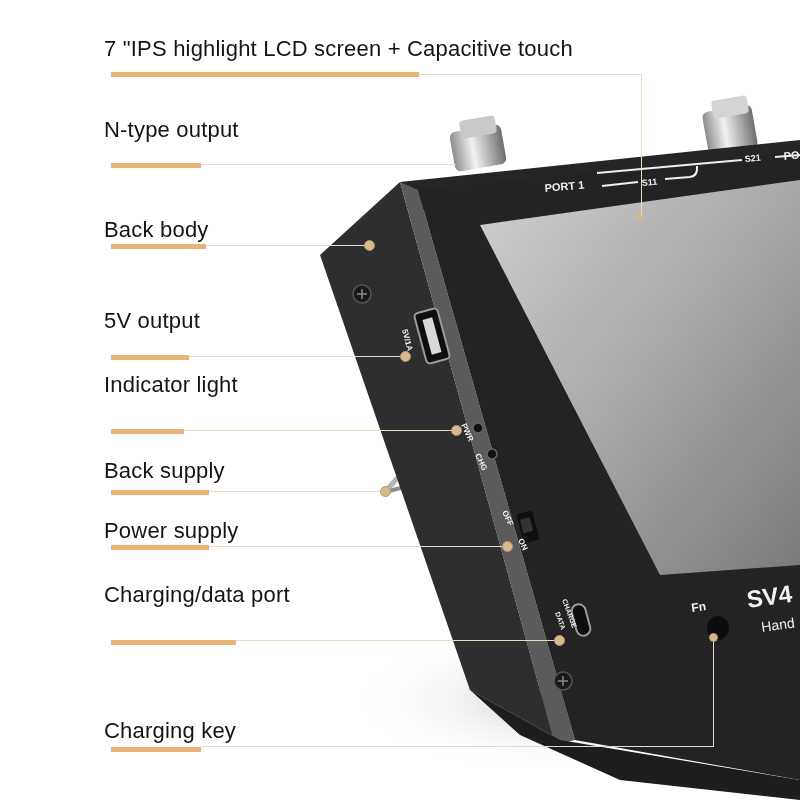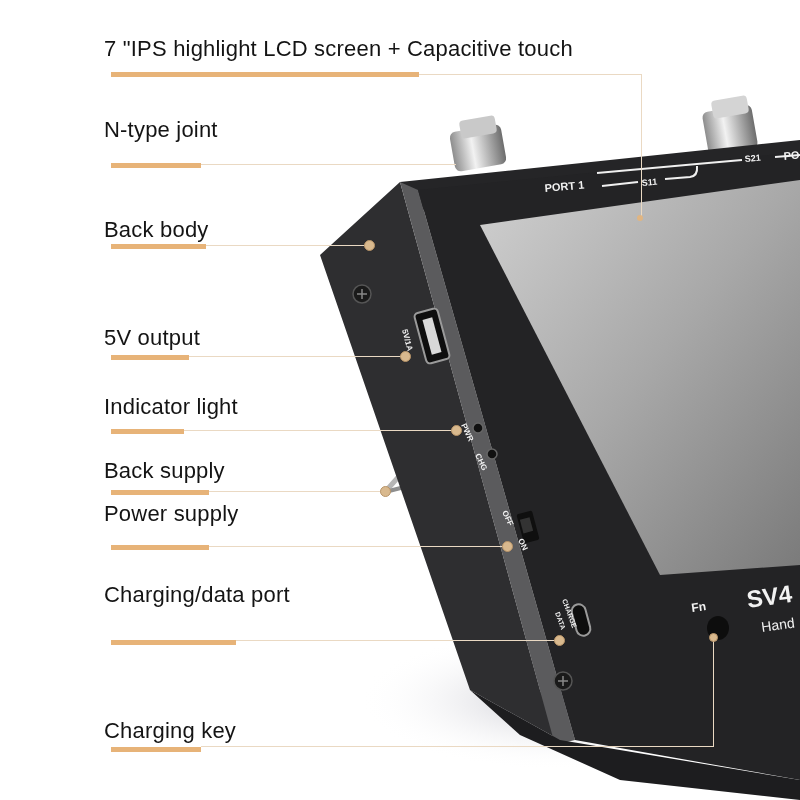--- a/index.html
+++ b/index.html
@@ -114,55 +114,55 @@
 
 <div>
   <div class="label" style="top:36px">7 "IPS highlight LCD screen + Capacitive touch</div>
   <div class="bar" style="top:72px;width:308px"></div>
   <div class="lead" style="top:74px;left:419px;width:222px"></div>
   <div class="vlead" style="top:74px;left:641px;height:146px"></div>
   <div class="dot" style="top:215px;left:637px;width:6px;height:6px;border:none;background:#e0b582"></div>
 </div>
 
 <div>
-  <div class="label" style="top:117px">N-type joint</div>
+  <div class="label" style="top:117px">N-type output</div>
   <div class="bar" style="top:163px;width:90px"></div>
   <div class="lead" style="top:164px;left:201px;width:255px"></div>
 </div>
 
 <div>
   <div class="label" style="top:217px">Back body</div>
   <div class="bar" style="top:244px;width:95px"></div>
   <div class="lead" style="top:245px;left:206px;width:160px"></div>
   <div class="dot" style="top:240px;left:364px"></div>
 </div>
 
 <div>
-  <div class="label" style="top:325px">5V output</div>
+  <div class="label" style="top:308px">5V output</div>
   <div class="bar" style="top:355px;width:78px"></div>
   <div class="lead" style="top:356px;left:189px;width:214px"></div>
   <div class="dot" style="top:351px;left:400px"></div>
 </div>
 
 <div>
-  <div class="label" style="top:394px">Indicator light</div>
+  <div class="label" style="top:372px">Indicator light</div>
   <div class="bar" style="top:429px;width:73px"></div>
   <div class="lead" style="top:430px;left:184px;width:270px"></div>
   <div class="dot" style="top:425px;left:451px"></div>
 </div>
 
 <div>
   <div class="label" style="top:458px">Back supply</div>
   <div class="bar" style="top:490px;width:98px"></div>
   <div class="lead" style="top:491px;left:209px;width:172px"></div>
   <div class="dot" style="top:486px;left:380px"></div>
 </div>
 
 <div>
-  <div class="label" style="top:501px">Power supply</div>
+  <div class="label" style="top:518px">Power supply</div>
   <div class="bar" style="top:545px;width:98px"></div>
   <div class="lead" style="top:546px;left:209px;width:295px"></div>
   <div class="dot" style="top:541px;left:502px"></div>
 </div>
 
 <div>
   <div class="bar" style="top:640px;width:125px"></div>
   <div class="label" style="top:582px">Charging/data port</div>
   <div class="lead" style="top:640px;left:236px;width:320px"></div>
   <div class="dot" style="top:635px;left:554px"></div>

